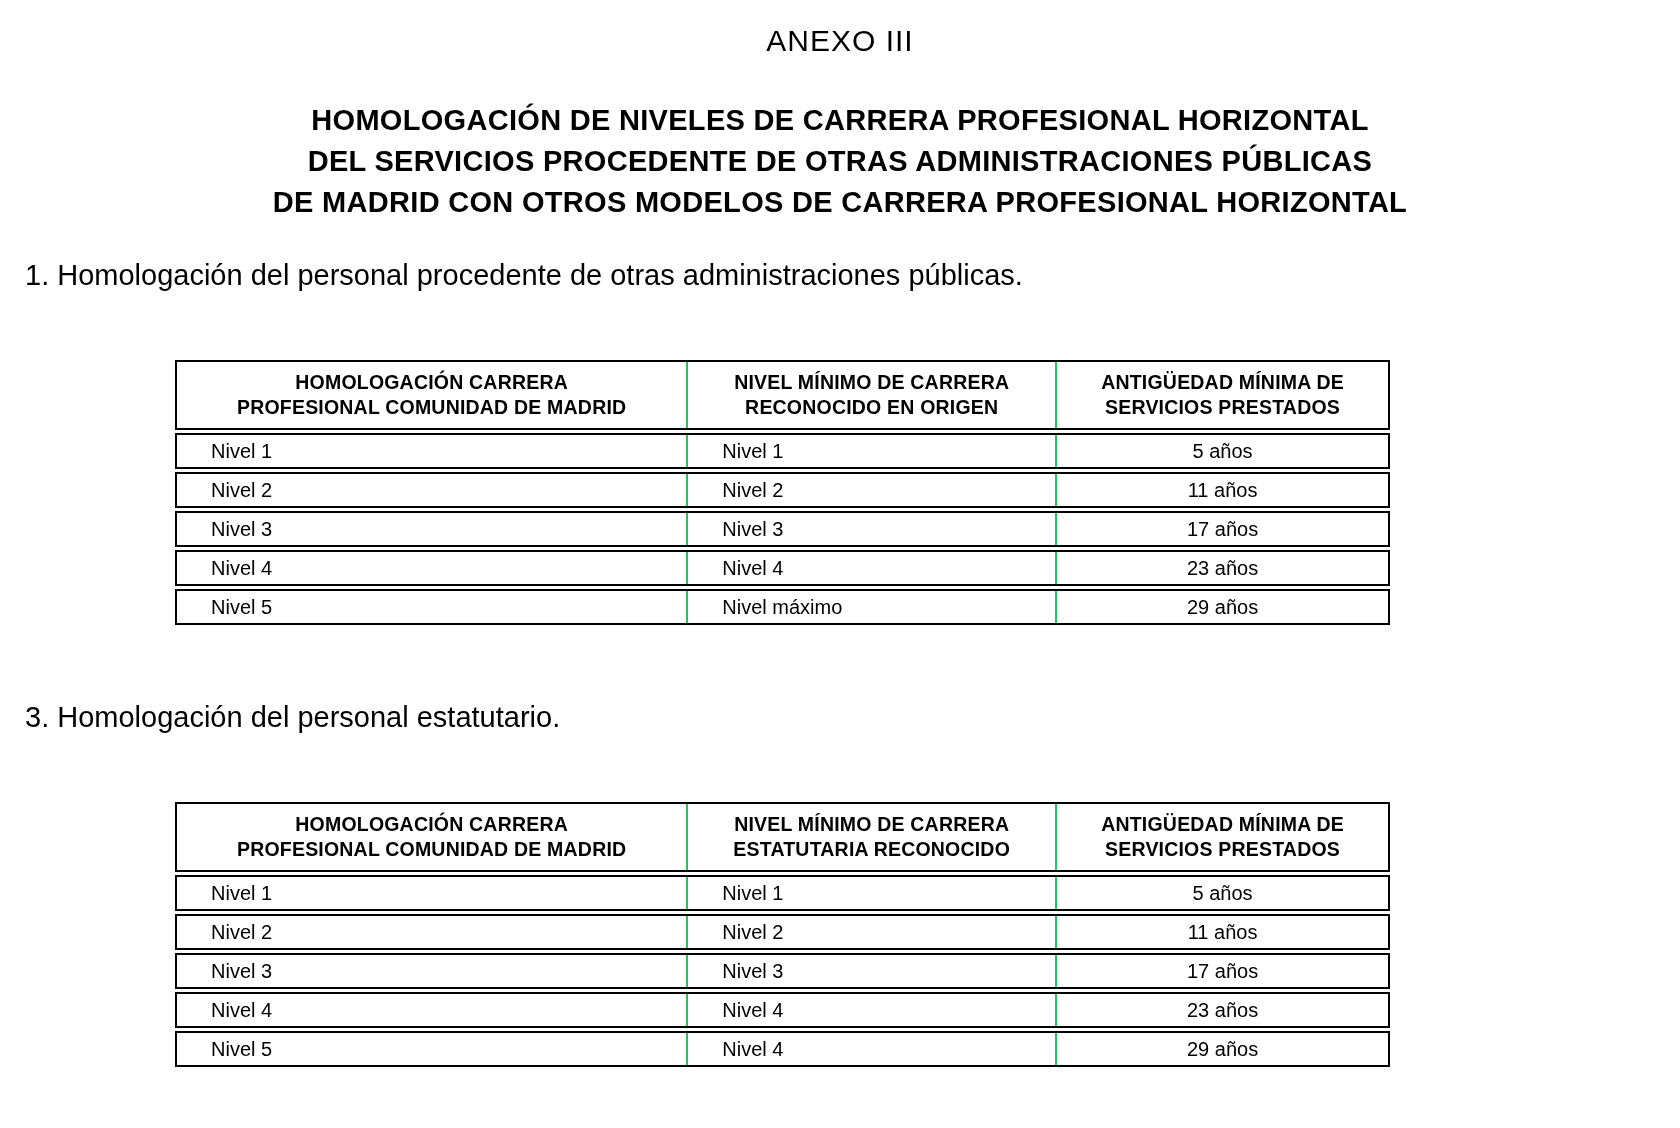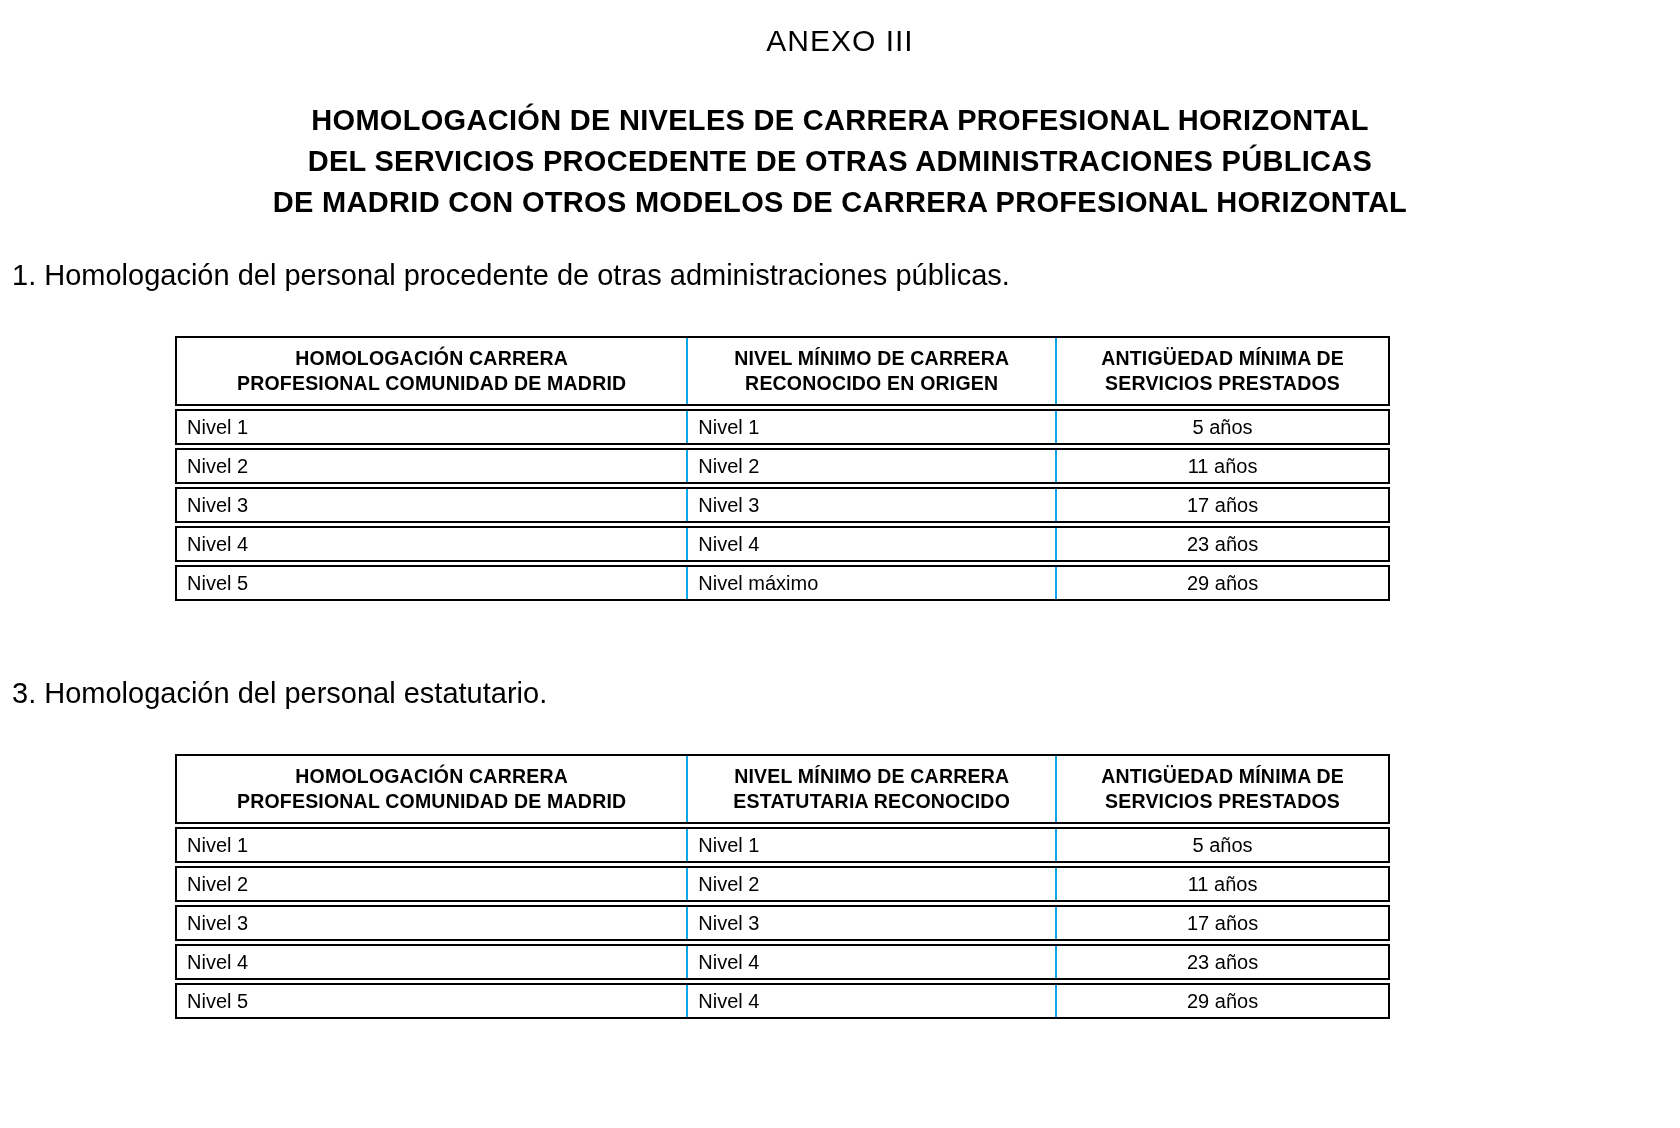--- a/index.html
+++ b/index.html
@@ -28,64 +28,64 @@
     margin-top: 42px;
     text-align: center;
     font-weight: 700;
     font-size: 29px;
     line-height: 41px;
     letter-spacing: 0.3px;
   }
   .section-title {
     font-size: 29px;
     font-weight: 400;
-    margin: 36px 0 0 12px;
+    margin: 36px 0 0 25px;
   }
   .section-title.second {
     margin-top: 76px;
   }
   .table {
-    margin: 44px 0 0 175px;
+    margin: 68px 0 0 175px;
     width: 1215px;
   }
   .trow {
     display: flex;
     border: 2px solid #000000;
     margin-bottom: 3px;
     box-sizing: border-box;
     background: #ffffff;
   }
   .tcell {
     box-sizing: border-box;
     display: flex;
     flex-direction: column;
     justify-content: center;
     font-size: 20px;
   }
   .tcell + .tcell {
-    border-left: 2px solid #0ea5e9;
+    border-left: 2px solid #22c55e;
   }
   .col1 { width: 511px; }
   .col2 { width: 370px; }
   .col3 { width: 334px; }
   .trow.head .tcell {
     font-weight: 700;
     font-size: 19.5px;
     line-height: 25px;
     text-align: center;
     white-space: pre-line;
     padding: 8px 6px;
     letter-spacing: 0.2px;
   }
   .trow.data {
     height: 36px;
   }
   .trow.data .col1,
   .trow.data .col2 {
-    padding-left: 10px;
+    padding-left: 34px;
     text-align: left;
   }
   .trow.data .col3 {
     text-align: center;
   }
 </style>
 </head>
 <body>
 
 <div class="page">

